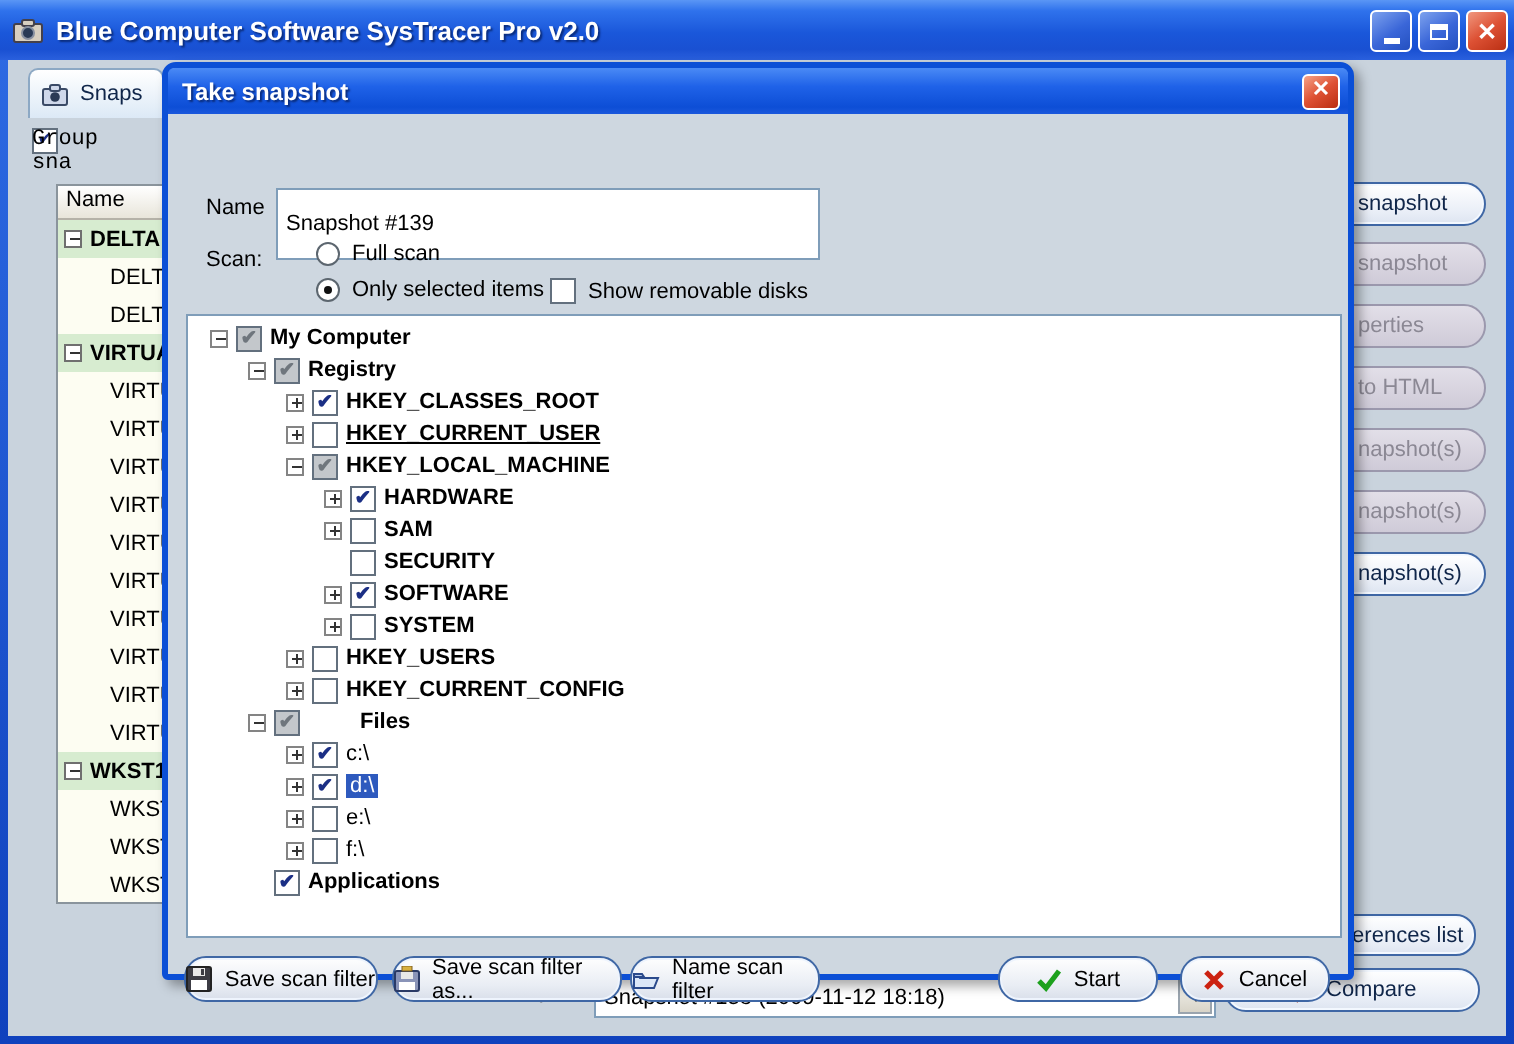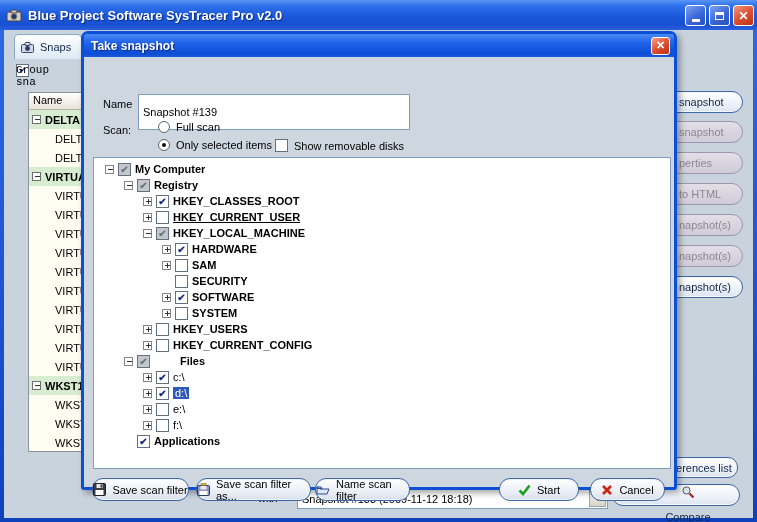--- a/index.html
+++ b/index.html
@@ -51,21 +51,21 @@
   .combo .val{flex:1;font-size:11px;color:#000;padding-left:4px;white-space:nowrap;overflow:hidden;}
   .combo .drop{width:17px;height:17px;margin-right:1px;background:linear-gradient(180deg,#f4f3ee,#d8d4c8);
     border:1px solid #9aa4ae;display:flex;align-items:center;justify-content:center;}
   .combo .drop::after{content:"";width:0;height:0;border-left:4px solid transparent;border-right:4px solid transparent;
     border-top:5px solid #222;}
   .diffbtn{position:absolute;left:640px;top:457px;width:98px;height:21px;border-radius:10px;
     background:linear-gradient(180deg,#ffffff,#e9eef7 70%,#dde4f0);border:1px solid #3f67a5;
     box-shadow:inset 0 0 0 1px #f3f8ff;font-size:11px;color:#10264a;display:flex;align-items:center;padding-left:32px;}
   .comparebtn{position:absolute;left:612px;top:484px;width:128px;height:22px;border-radius:11px;
     background:linear-gradient(180deg,#ffffff,#e9eef7 70%,#dde4f0);border:1px solid #3f67a5;
-    box-shadow:inset 0 0 0 1px #f3f8ff;font-size:11px;color:#10264a;display:flex;align-items:center;gap:12px;padding-left:24px;flex-direction:column;}
+    box-shadow:inset 0 0 0 1px #f3f8ff;font-size:11px;color:#10264a;display:flex;align-items:center;gap:12px;padding-left:24px;}
 
   
   .dialog{position:absolute;left:81px;top:31px;width:596px;height:459px;z-index:10;background:#ced7e0;
     border:3px solid #0b4fd6;border-radius:7px 7px 3px 3px;box-shadow:3px 3px 6px rgba(0,0,0,.35);}
   .dlg-title{height:23px;background:linear-gradient(180deg,#4a8af5 0%,#1f62e8 40%,#0d4ed6 85%,#1b58dc 100%);
     border-radius:3px 3px 0 0;display:flex;align-items:center;padding:0 4px 0 7px;}
   .dlg-title .t{color:#fff;font-size:12px;font-weight:bold;text-shadow:1px 1px 1px #0a2c7c;flex:1;}
   .dlg-close{width:19px;height:18px;border:1px solid #fff;border-radius:3px;
     background:linear-gradient(145deg,#f5a288 0%,#de5133 50%,#ba2d10 100%);
     color:#fff;font-size:11px;font-weight:bold;display:flex;align-items:center;justify-content:center;line-height:1;}
@@ -97,21 +97,21 @@
 
 <div class="window">
   <div class="titlebar">
     <span class="icon">
       <svg width="16" height="13" viewBox="0 0 16 13">
           <rect x="1" y="3" width="14" height="9" rx="1" fill="#d8cfc0" stroke="#44404a"></rect>
           <rect x="5" y="1" width="6" height="3" rx="1" fill="#d8cfc0" stroke="#44404a"></rect>
           <circle cx="8" cy="7.5" r="3" fill="#2a3a55" stroke="#8890a0"></circle>
         </svg>
     </span>
-    <span class="title-text">Blue Project Software SysTracer Pro v2.0</span>
+    <span class="title-text">Blue Computer Software SysTracer Pro v2.0</span>
   </div>
   <div class="wbtn blue" style="left:685px;">
       <span class="glyph-min"></span>
     </div>
   <div class="wbtn blue" style="left:709px;">
       <span class="glyph-max"></span>
     </div>
   <div class="wbtn red" style="left:733px;">
       <span class="glyph-x">✕</span>
     </div>

